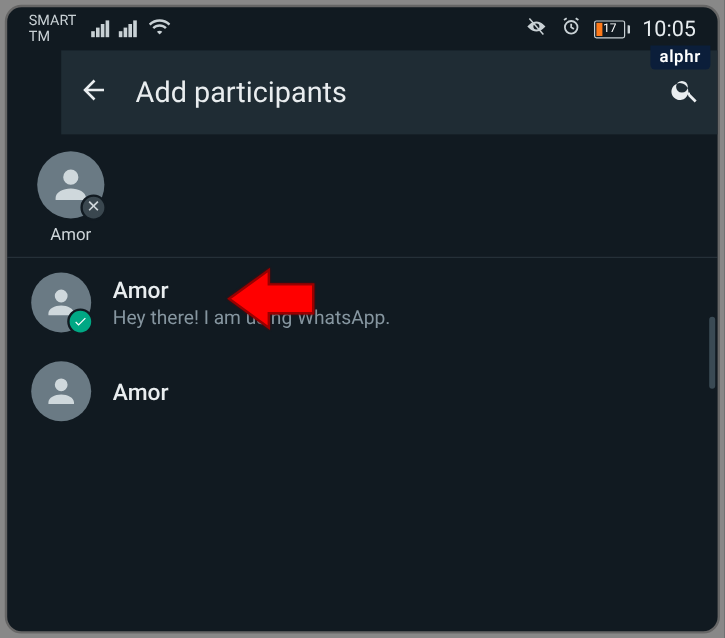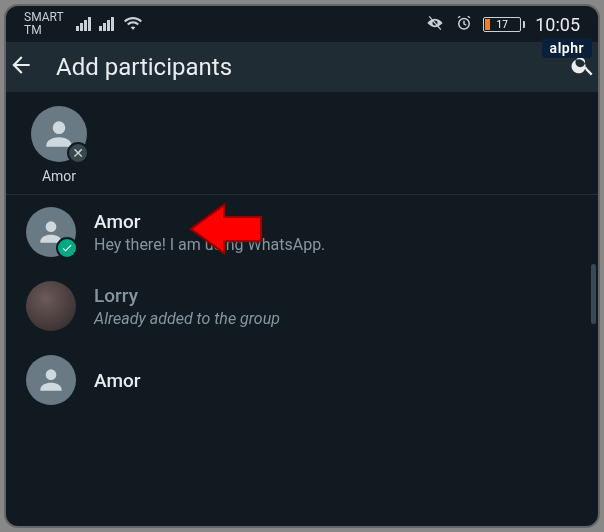--- a/index.html
+++ b/index.html
@@ -32,33 +32,34 @@
   .carrier { line-height: 1.05; font-size: 12px; margin-right: 12px; }
   .sig { display: inline-flex; align-items: flex-end; gap: 1px; margin-right: 8px; }
   .sig span { width: 3px; background: #c9d1d5; display: block; }
   .sig span:nth-child(1){height:5px}
   .sig span:nth-child(2){height:8px}
   .sig span:nth-child(3){height:11px}
   .sig span:nth-child(4){height:14px}
   .wifi { display:inline-block; margin-left:2px; }
   .status-right { margin-left: auto; display: flex; align-items: center; gap: 10px; }
   .battery { display:flex; align-items:center; gap:2px; }
-  .batt-body { width: 38px; height: 15px; border:1px solid #c9d1d5; border-radius:2px; position:relative; display:flex; align-items:center; }
+  .batt-body { width: 26px; height: 15px; border:1px solid #c9d1d5; border-radius:2px; position:relative; display:flex; align-items:center; }
   .batt-fill { position:absolute; left:1px; top:1px; bottom:1px; width:5px; background:#ff7a1a; }
   .batt-num { position:relative; font-size:10px; color:#fff; width:100%; text-align:center; }
   .batt-cap { width:2px; height:7px; background:#c9d1d5; border-radius:0 1px 1px 0; }
   .clock { font-size: 18px; font-weight:400; color:#e7ecef; }
 
   .app-bar {
     background: #1f2c34;
-    height: 50px;
+    height: 70px;
     display:flex;
     align-items:center;
-    padding: 0 2px;
+    padding: 0 14px;
     gap: 22px;
+    margin-left: 45px;
   }
   .back-arrow { color:#e9edef; }
   .title { color:#e9edef; font-size: 24px; font-weight:400; flex:1; }
   .search { color:#e9edef; }
 
   .selected-row {
     padding: 14px 20px 10px;
     border-bottom: 1px solid rgba(134,150,160,0.18);
   }
   .chip { display:flex; flex-direction:column; align-items:center; width: 66px; }
@@ -211,27 +212,20 @@
               <path d="M9 16.2L4.8 12l-1.4 1.4L9 19 21 7l-1.4-1.4z"></path>
             </svg>
         </span>
       </div>
       <div class="text">
         <span class="name">Amor</span>
         <span class="sub">Hey there! I am using WhatsApp.</span>
       </div>
     </div>
 
-    <div class="row disabled">
-      <div class="avatar small photo"></div>
-      <div class="text">
-        <span class="name">Lorry</span>
-        <span class="sub">Already added to the group</span>
-      </div>
-    </div>
 
     <div class="row">
       <div class="avatar small">
         <svg width="32" height="32" viewBox="0 0 24 24">
             <path d="M12 12a4 4 0 100-8 4 4 0 000 8zm0 2c-4 0-8 2-8 5v1h16v-1c0-3-4-5-8-5z"></path>
           </svg>
       </div>
       <div class="text">
         <span class="name">Amor</span>
       </div>

